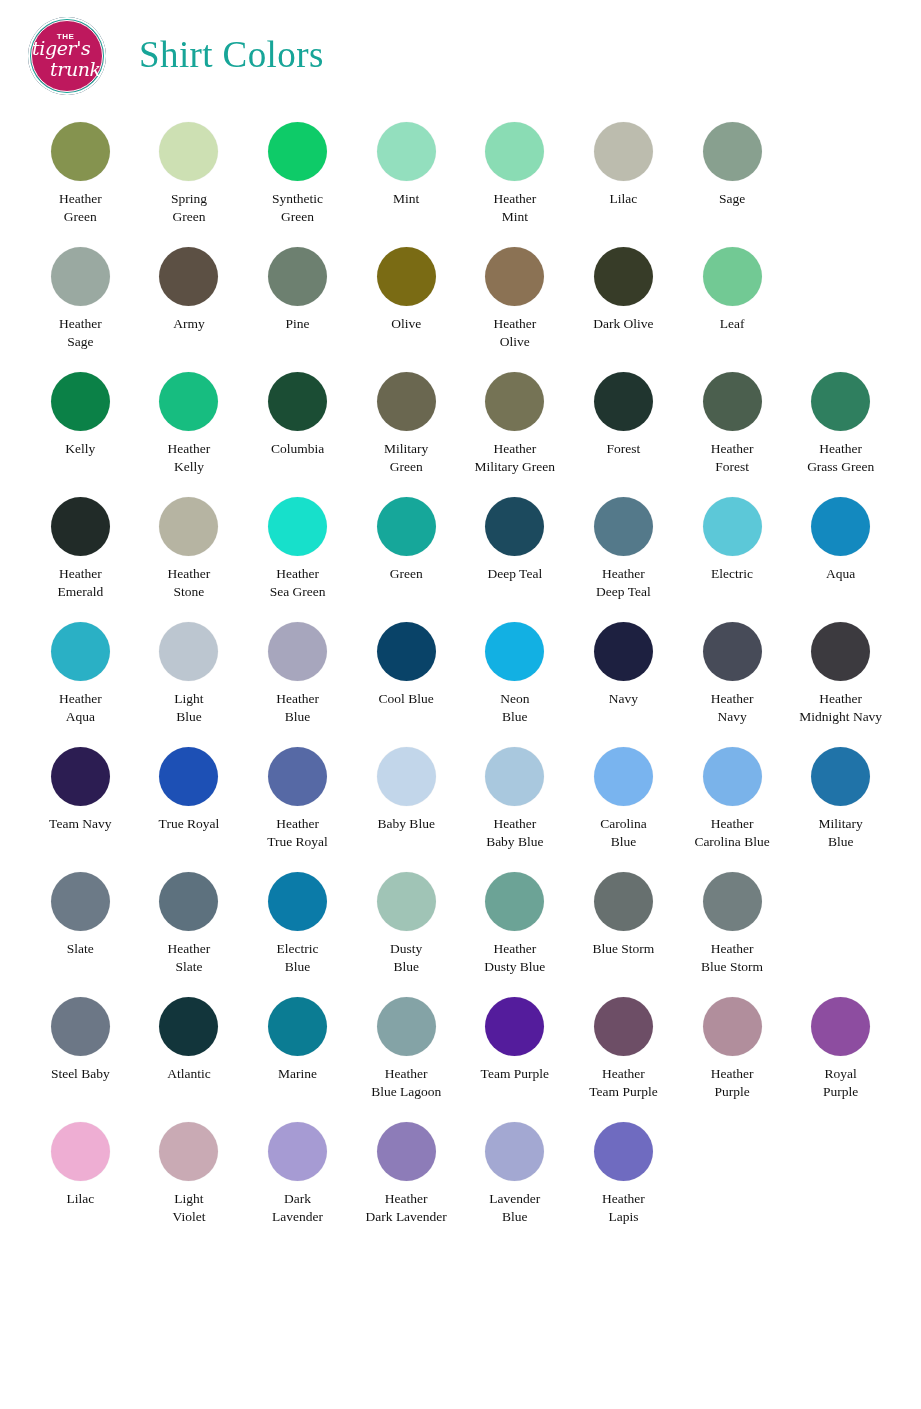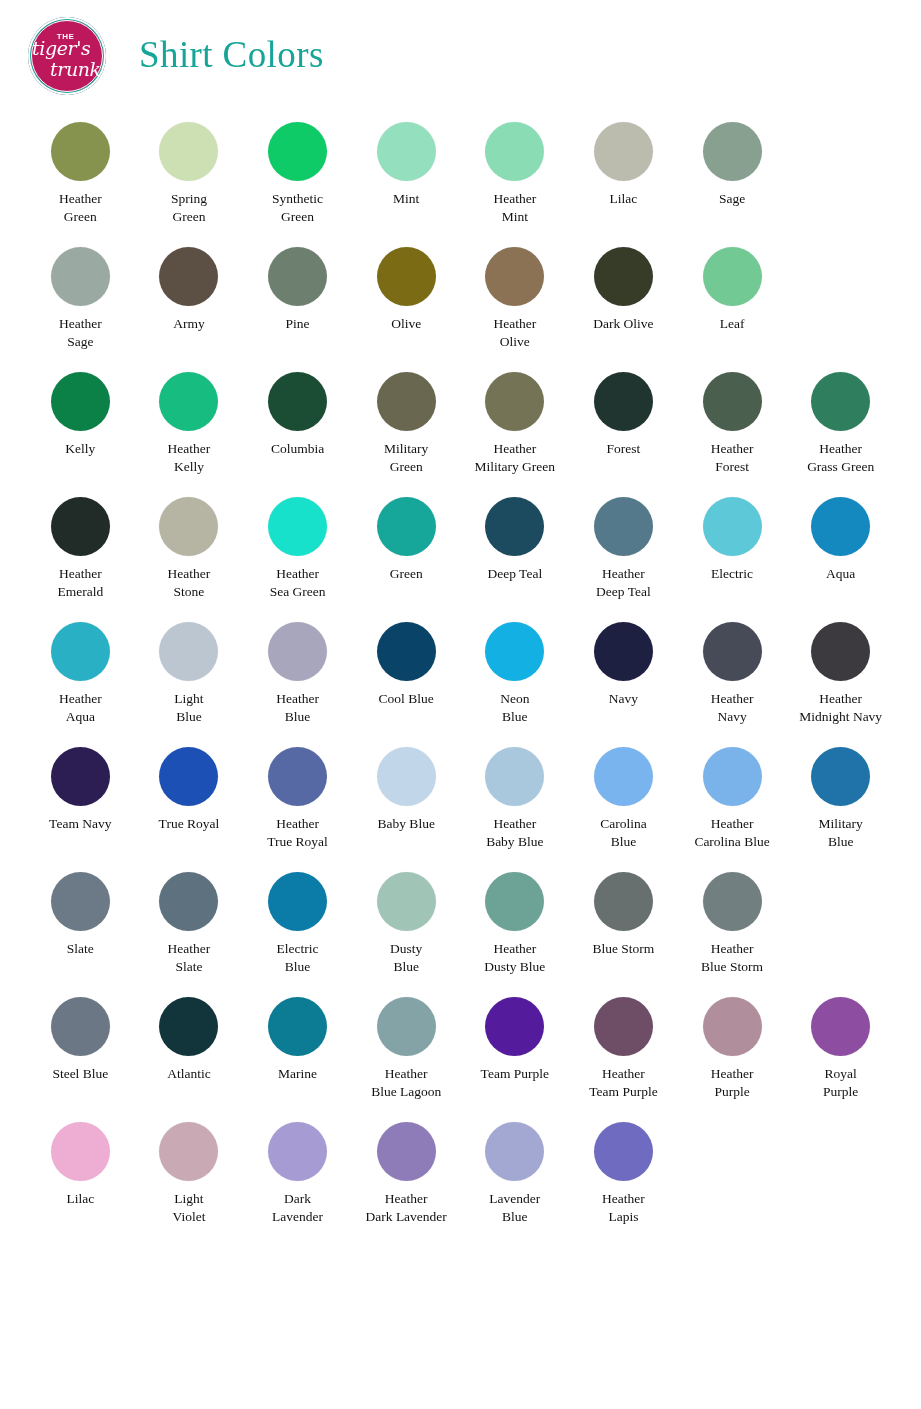--- a/index.html
+++ b/index.html
@@ -391,21 +391,21 @@
       </div>
       <div class="swatch">
         <div class="dot light-edge" style="background: rgb(114, 127, 128);"></div>
         <div class="label">Heather
 Blue Storm</div>
       </div>
     </div>
     <div class="row row-body">
       <div class="swatch">
         <div class="dot light-edge" style="background: rgb(108, 119, 134);"></div>
-        <div class="label">Steel Blue</div>
+        <div class="label">Steel Baby</div>
       </div>
       <div class="swatch">
         <div class="dot light-edge" style="background: rgb(18, 53, 59);"></div>
         <div class="label">Atlantic</div>
       </div>
       <div class="swatch">
         <div class="dot light-edge" style="background: rgb(11, 124, 147);"></div>
         <div class="label">Marine</div>
       </div>
       <div class="swatch">

